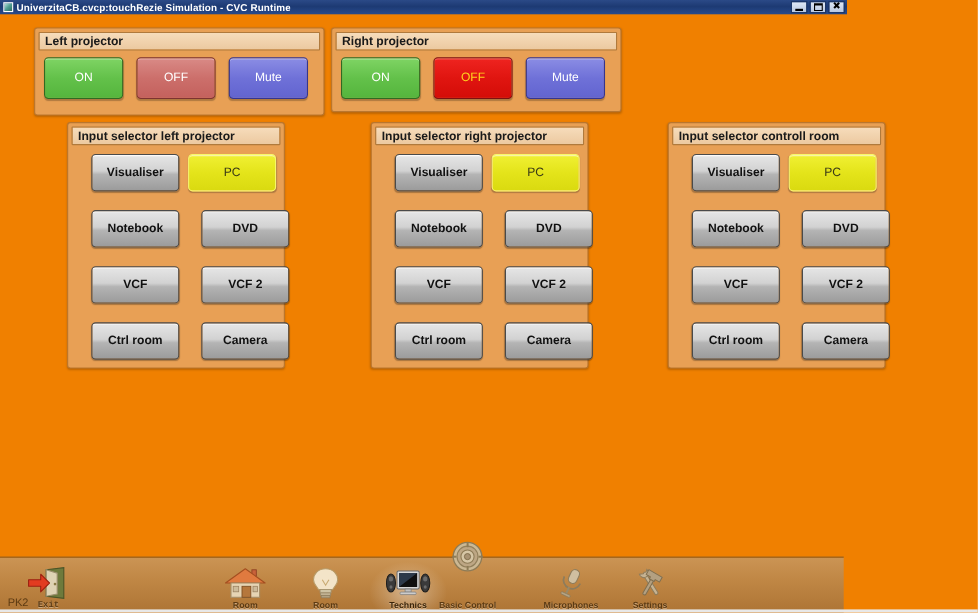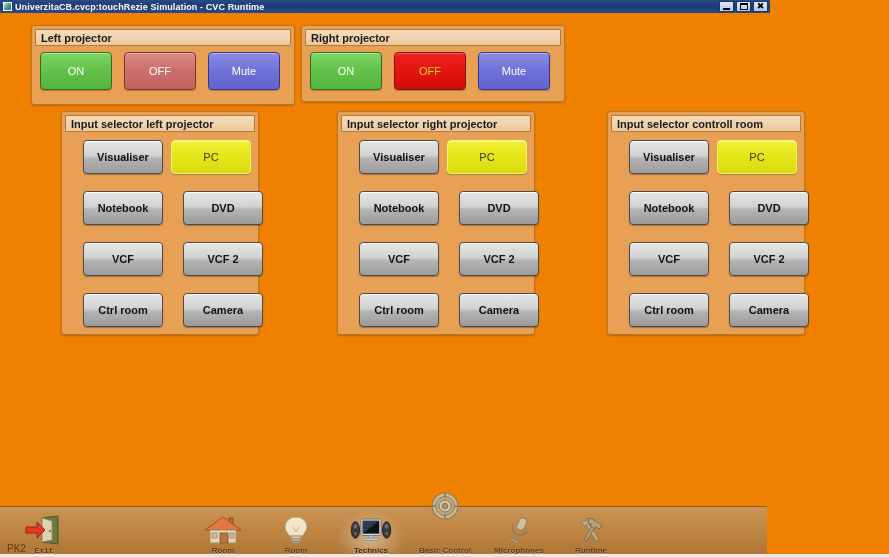--- a/index.html
+++ b/index.html
@@ -351,21 +351,21 @@
           <rect x="13" y="3" width="22" height="18" rx="1.5" fill="#d8d8d8" stroke="#6a6a6a" stroke-width="1"></rect>
           <polygon points="15,5 33,5 33,19 15,19" fill="#101010"></polygon>
           <polygon points="15,5 33,5 15,19" fill="#2d3a4a"></polygon>
           <rect x="21" y="21" width="6" height="3" fill="#c0c0c0" stroke="#7a7a7a" stroke-width="0.7"></rect>
           <rect x="16" y="24" width="16" height="2.5" rx="1" fill="#cccccc" stroke="#7a7a7a" stroke-width="0.7"></rect>
         </svg>
       </div>
       <div class="tool-lbl">Technics</div>
     </div>
 
-    <div class="tool-item" style="left:410px;gap:24px;">
+    <div class="tool-item" style="left:390px;gap:24px;">
       <div class="tool-ico">
         <svg width="34" height="30" viewBox="0 0 34 30">
           <circle cx="17" cy="15" r="13" fill="#cbb894" stroke="#8e7b56" stroke-width="1.2"></circle>
           <circle cx="17" cy="15" r="9.5" fill="#bda684" stroke="#93805c" stroke-width="1"></circle>
           <circle cx="17" cy="15" r="6" fill="#d6c6a6" stroke="#8e7b56" stroke-width="1"></circle>
           <circle cx="17" cy="15" r="2.8" fill="#a89273" stroke="#7b6845" stroke-width="0.8"></circle>
           <rect x="16.2" y="2.5" width="1.8" height="4" fill="#8e7b56"></rect>
           <rect x="16.2" y="23.5" width="1.8" height="4" fill="#8e7b56"></rect>
           <rect x="3" y="14.2" width="4" height="1.8" fill="#8e7b56"></rect>
           <rect x="27" y="14.2" width="4" height="1.8" fill="#8e7b56"></rect>
@@ -394,18 +394,18 @@
           <g transform="rotate(-32 17 15)">
             <rect x="15.5" y="5" width="3" height="22" rx="1.2" fill="#c6b392" stroke="#8d7c5c" stroke-width="0.9"></rect>
             <path d="M13 3 a4.2 4.2 0 1 0 8 0 l-1.8 1.6 -1.6 -0.8 -1.4 0.8 z" fill="#c6b392" stroke="#8d7c5c" stroke-width="0.9"></path>
           </g>
           <g transform="rotate(30 17 15)">
             <rect x="15.8" y="10" width="3" height="17" rx="1.2" fill="#b3a081" stroke="#7f6e4f" stroke-width="0.9"></rect>
             <path d="M10 5 L24 5 L24 10 L19.5 10 L19.5 12 L14.5 12 L14.5 10 L10 10 Z" fill="#b3a081" stroke="#7f6e4f" stroke-width="0.9" stroke-linejoin="round"></path>
           </g>
         </svg>
       </div>
-      <div class="tool-lbl">Runtime</div>
+      <div class="tool-lbl">Settings</div>
     </div>
 
   </div>
 
 </div>
 
 </body></html>

